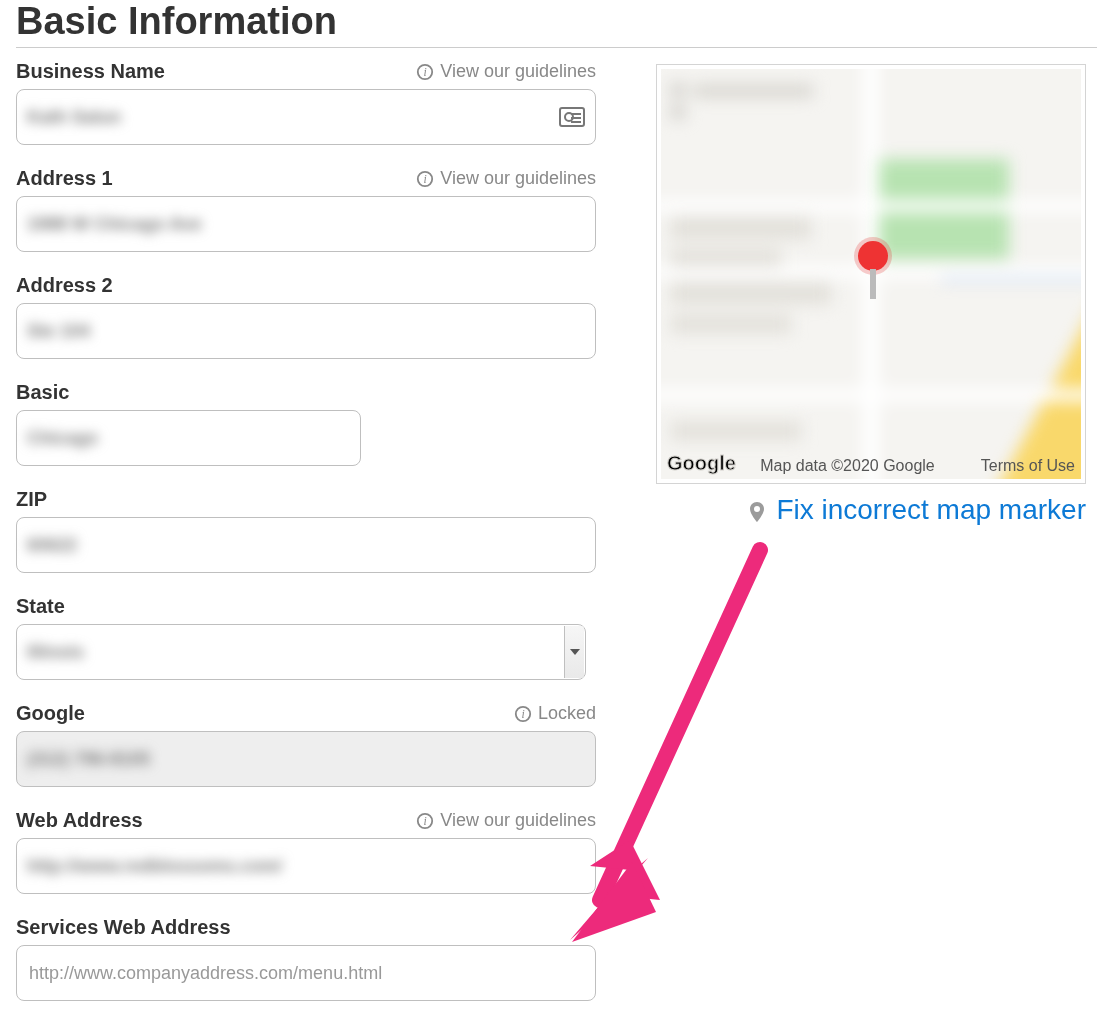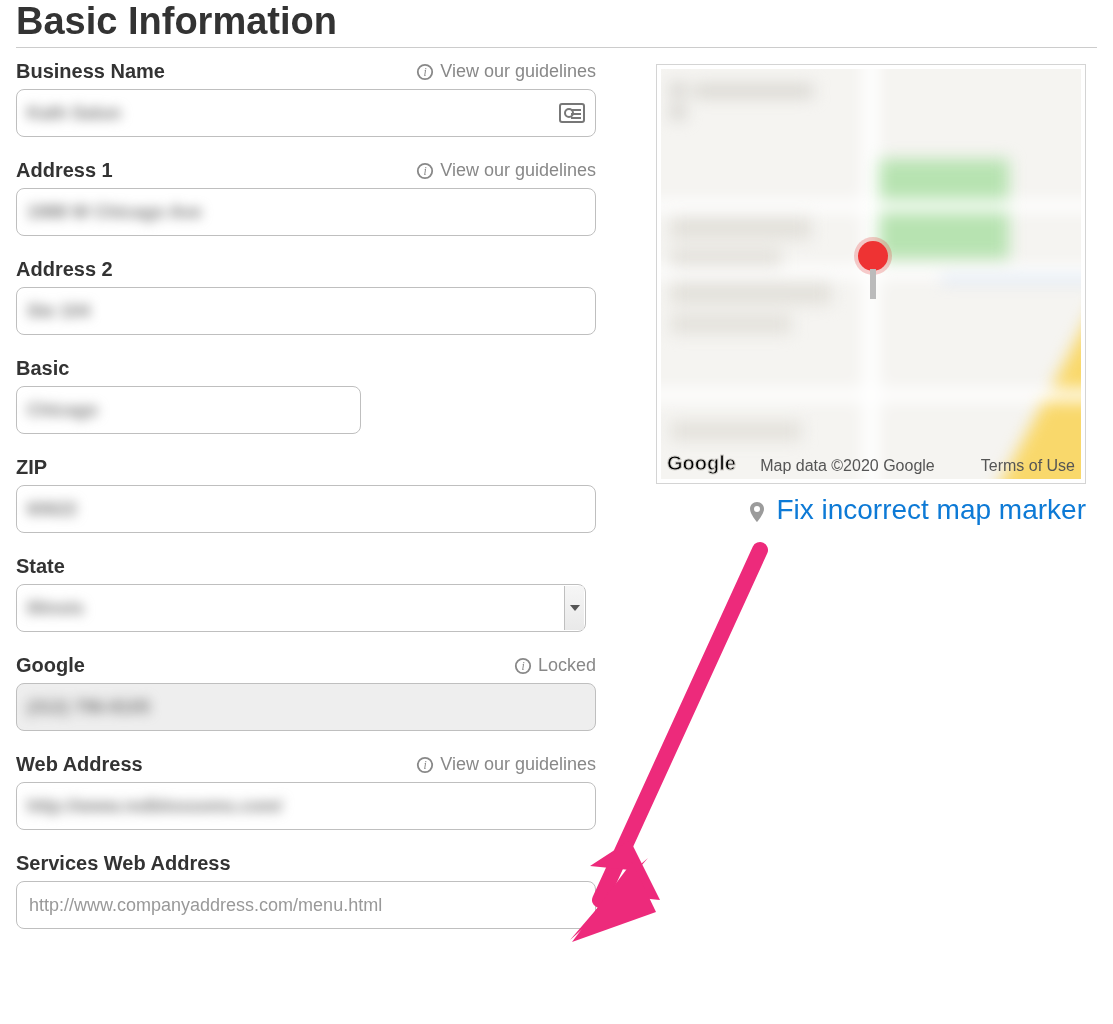--- a/index.html
+++ b/index.html
@@ -53,21 +53,21 @@
   }
   .info-icon {
     width: 18px; height: 18px;
     display: inline-flex; align-items: center; justify-content: center;
   }
   .info-icon svg { width: 18px; height: 18px; }
   .info-icon circle { fill: none; stroke: #888; stroke-width: 2; }
   .info-icon text { fill: #888; font-family: Georgia, serif; font-style: italic; font-size: 13px; }
   .input {
     width: 100%;
-    height: 48px;
+    height: 56px;
     border: 1px solid #bfbfbf;
     border-radius: 8px;
     padding: 6px 10px;
     font-size: 18px;
     color: #444;
     background: #fff;
     display: flex;
     align-items: center;
   }
   .input.narrow { width: 345px; }

